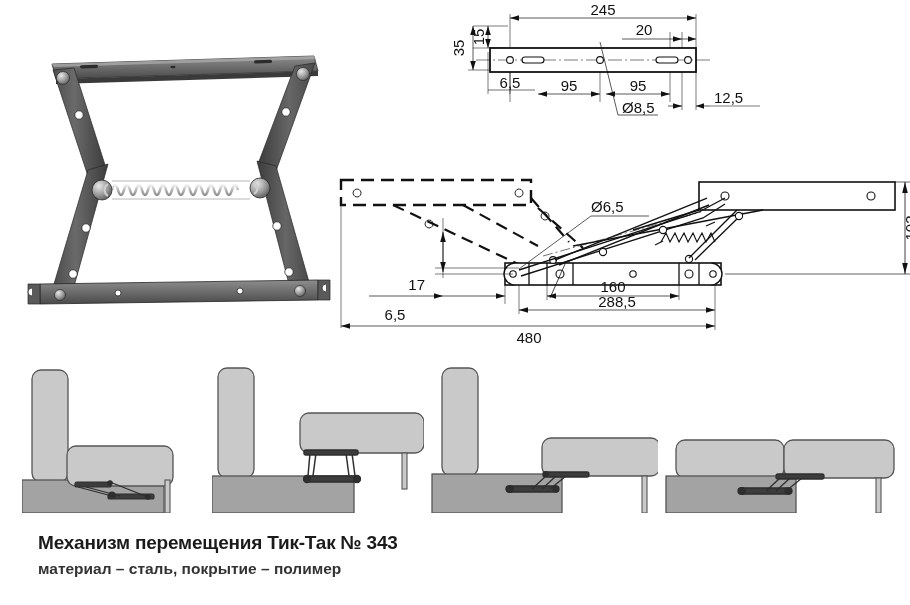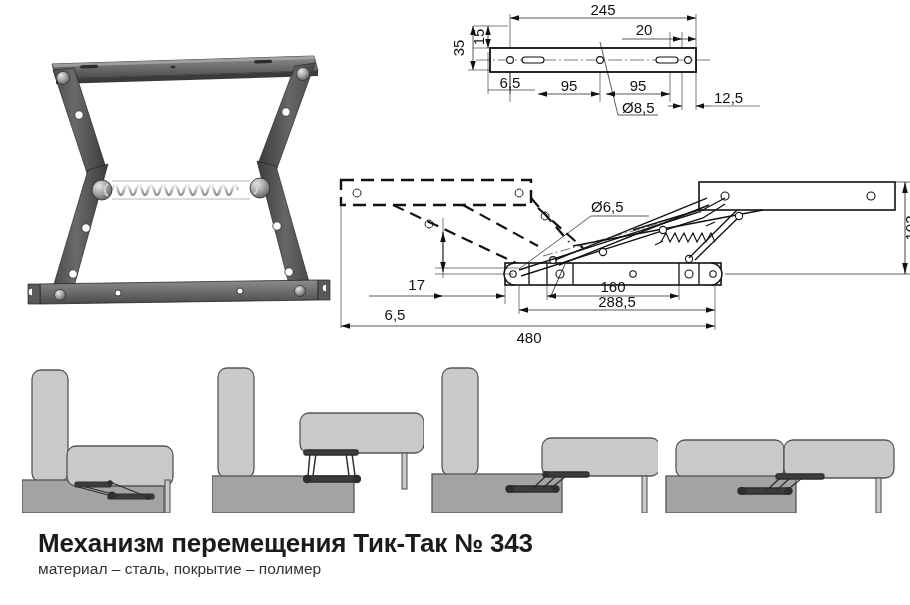--- a/index.html
+++ b/index.html
@@ -26,30 +26,30 @@
   .dwg svg{display:block;overflow:visible;}
 
   
   #sequence{position:absolute;left:0px;top:358px;width:910px;height:155px;}
   .seq-cell{position:absolute;top:0;height:155px;}
   .seq-cell svg{display:block;}
 
   
   #caption{position:absolute;left:38px;top:531px;width:840px;}
   #caption .title{
-    font-size:26px;
+    font-size:19px;
     font-weight:bold;
     letter-spacing:-0.2px;
     color:#1b1b1b;
     line-height:24px;
     white-space:nowrap;
   }
   #caption .subtitle{
     font-size:15.5px;
-    font-weight:normal;
+    font-weight:bold;
     color:#333333;
     line-height:22px;
     margin-top:3px;
     white-space:nowrap;
   }
 
   
   .dwg text, #sequence text{
     font-family:"Liberation Sans", sans-serif;
     fill:#111111;

